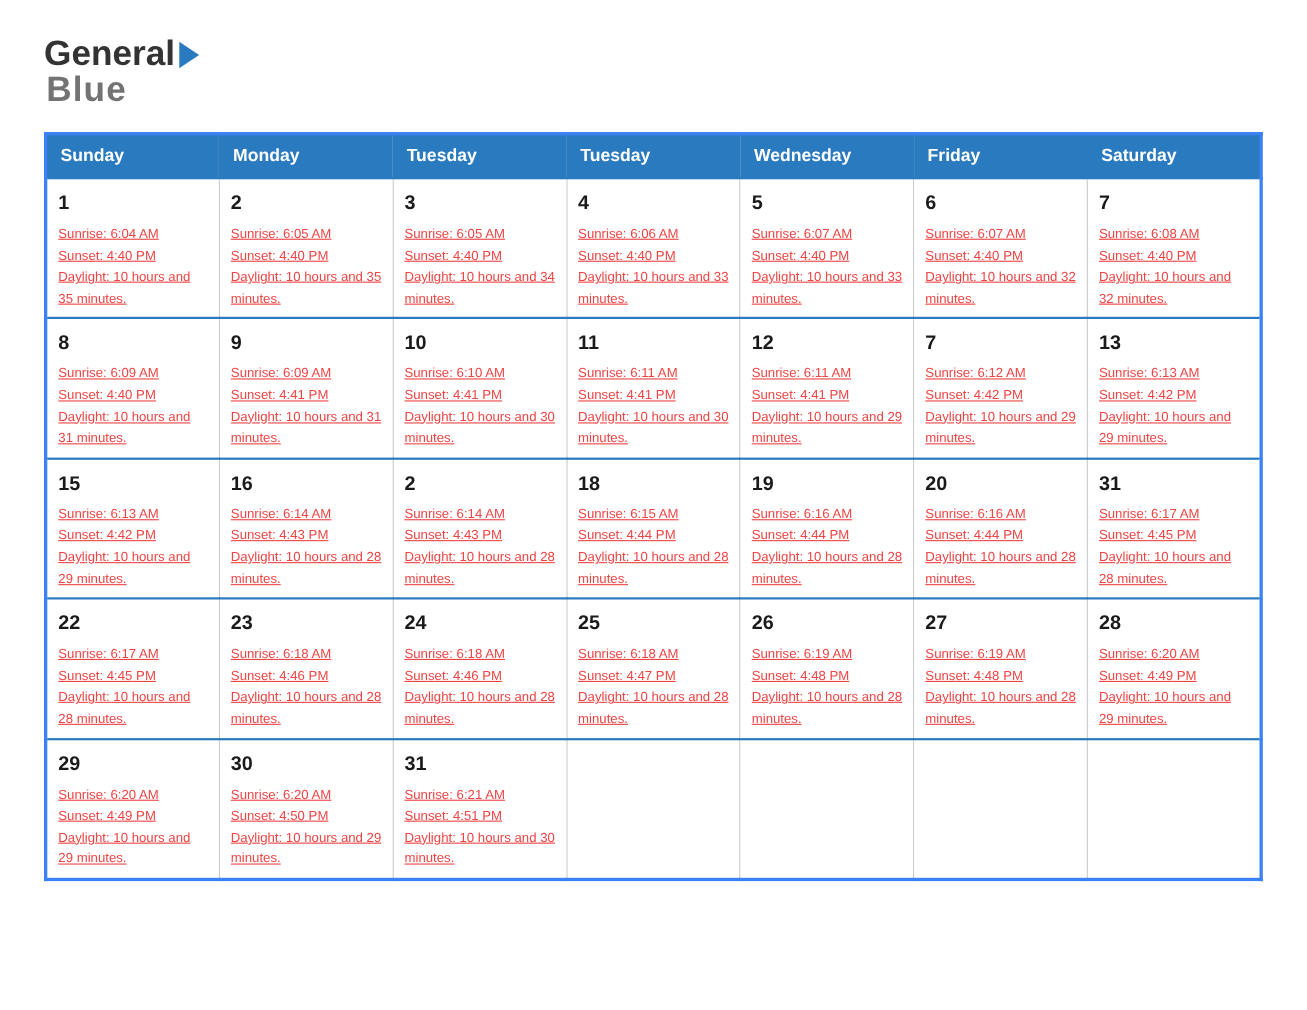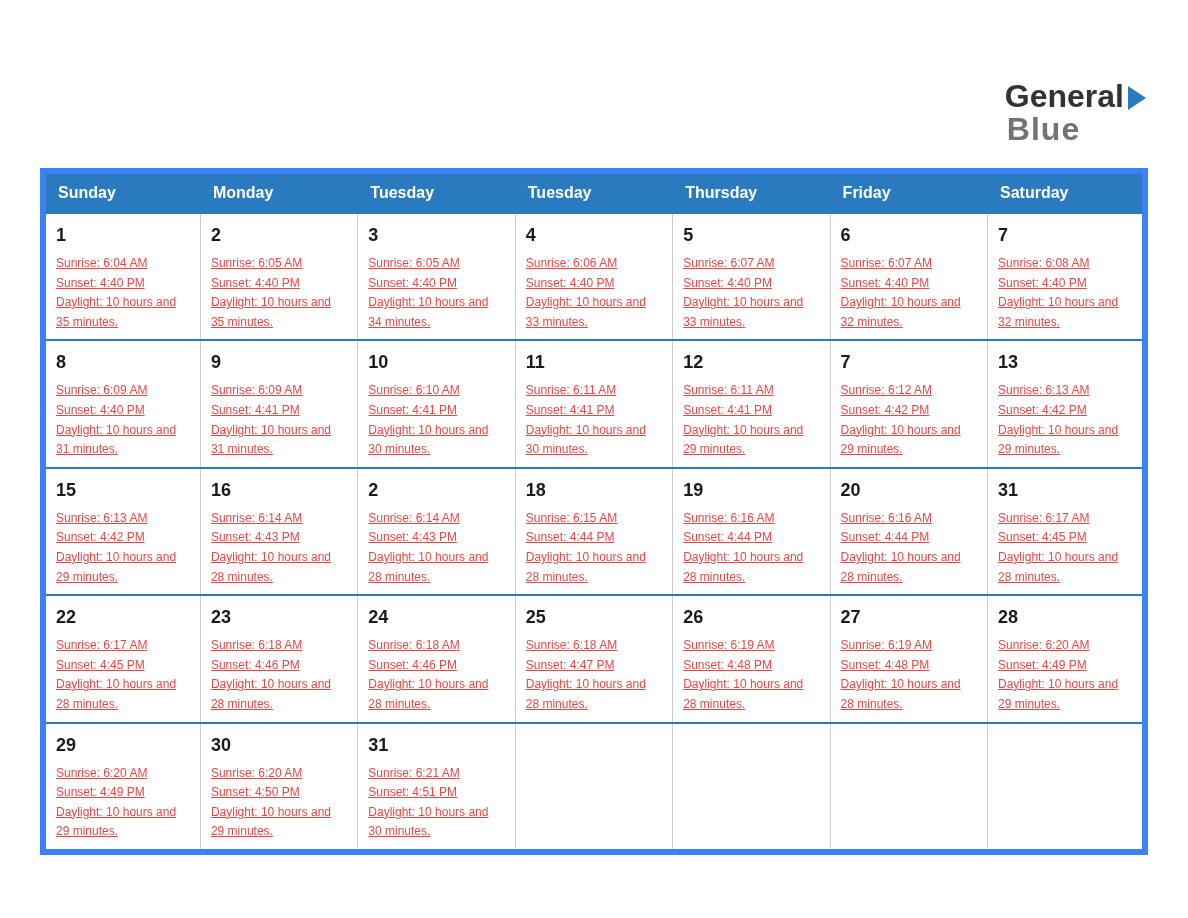--- a/index.html
+++ b/index.html
@@ -5,43 +5,42 @@
     * { box-sizing: border-box; margin: 0; padding: 0; }
     body {
       font-family: Arial, sans-serif;
       background: #fff;
       padding: 30px 40px;
       width: 1188px;
       min-height: 918px;
     }
     .header-area {
       display: flex;
-      justify-content: flex-end;
+      justify-content: flex-start;
       align-items: flex-start;
       margin-bottom: 20px;
-      margin-top: 48px;
     }
     .title-area {
       text-align: right;
     }
     .month-title {
       font-size: 52px;
       font-weight: bold;
       color: #1a1a1a;
       line-height: 1.1;
     }
     .location-title {
       font-size: 26px;
       color: #333;
       margin-top: 4px;
     }
     .calendar-table {
       width: 100%;
       border-collapse: collapse;
-      border: 6px solid #3b82f6;
+      border: 3px solid #3b82f6;
       padding-left: 32px;
     }
     .calendar-table th {
       background-color: #2a7abf;
       color: #fff;
       font-size: 16px;
       font-weight: 600;
       padding: 10px 12px;
       text-align: left;
       border: 1px solid #2a7abf;
@@ -107,21 +106,21 @@
   </div>
 </div>
 
 <table class="calendar-table">
   <thead>
     <tr>
       <th>Sunday</th>
       <th>Monday</th>
       <th>Tuesday</th>
       <th>Tuesday</th>
-      <th>Thursday</th>
+      <th>Wednesday</th>
       <th>Friday</th>
       <th>Saturday</th>
     </tr>
   </thead>
   <tbody id="calendar-body">
   <tr>
         <td>
         <span class="day-number">1</span>
         <span class="day-info">Sunrise: 6:04 AM<br>Sunset: 4:40 PM<br>Daylight: 10 hours and 35 minutes.</span>
       </td>

